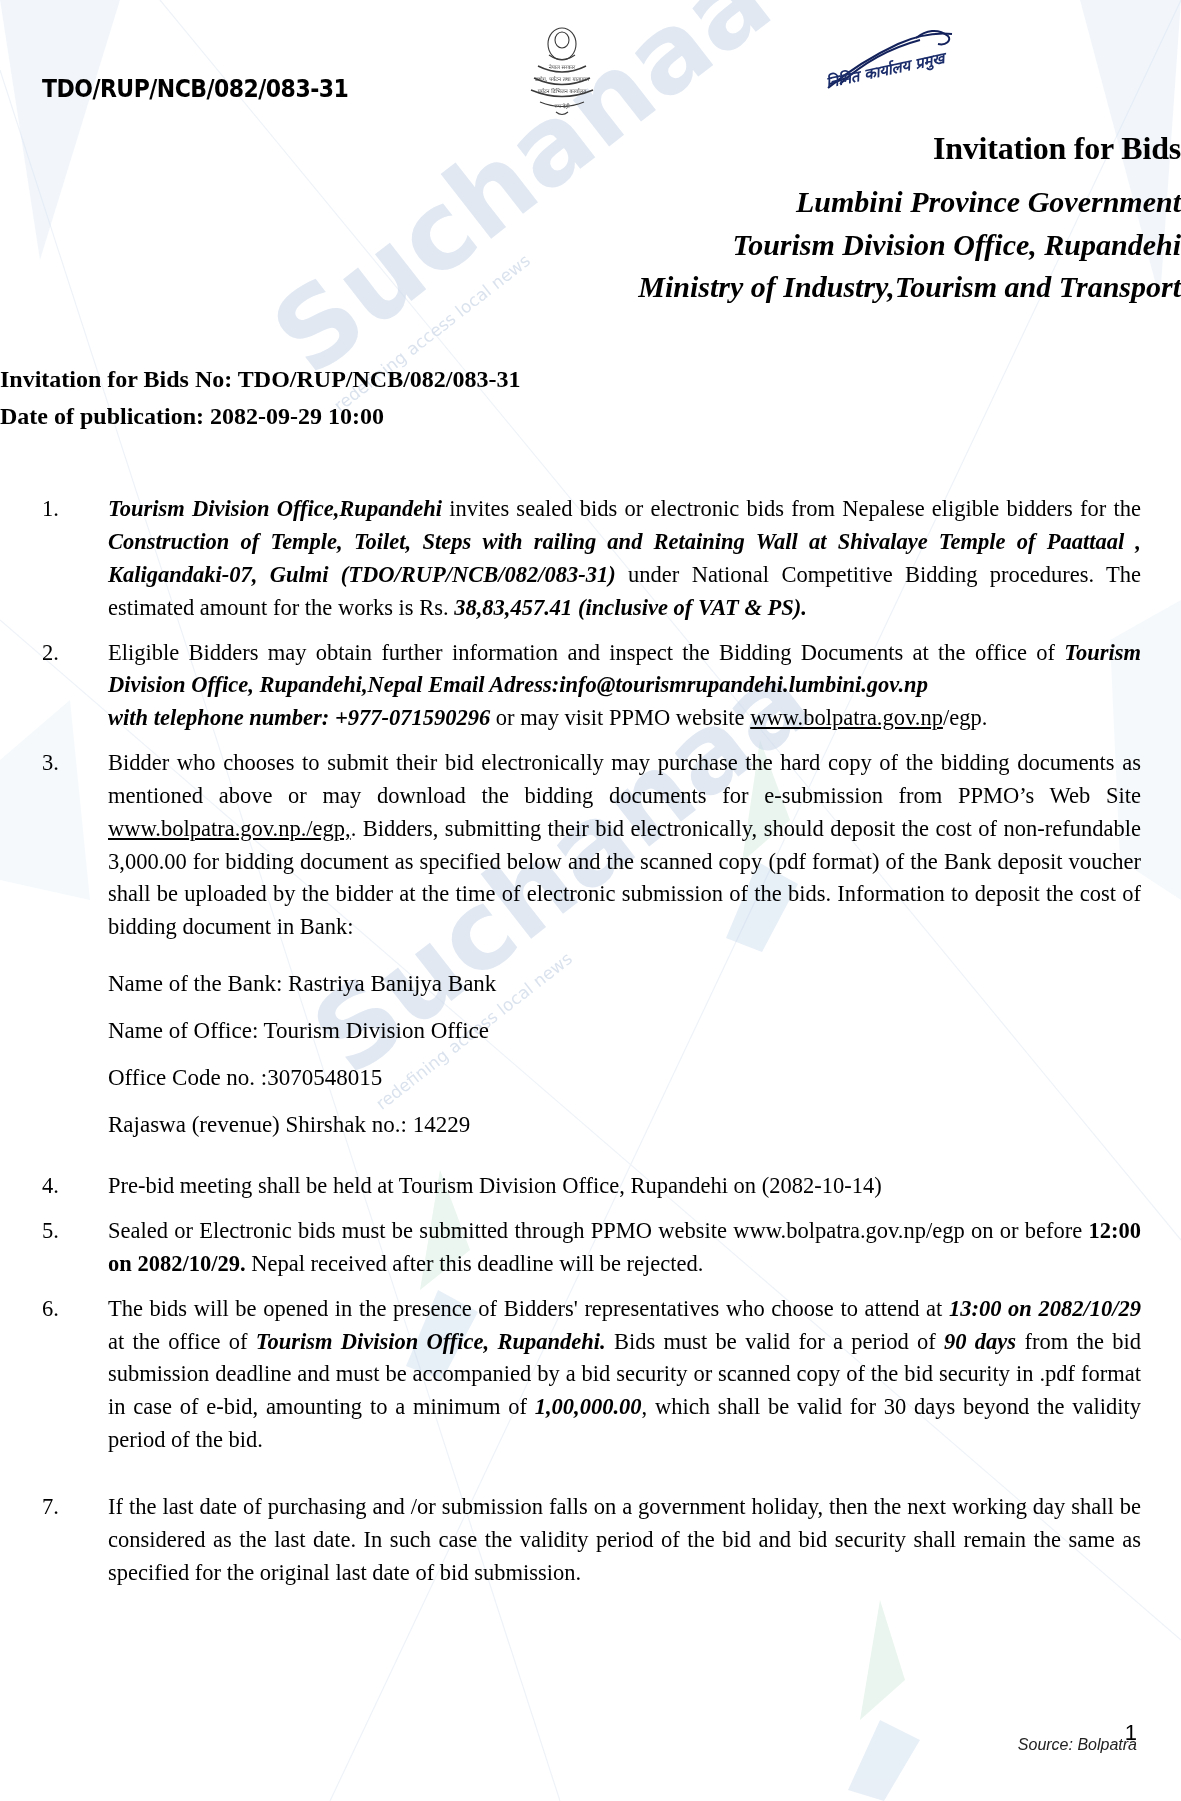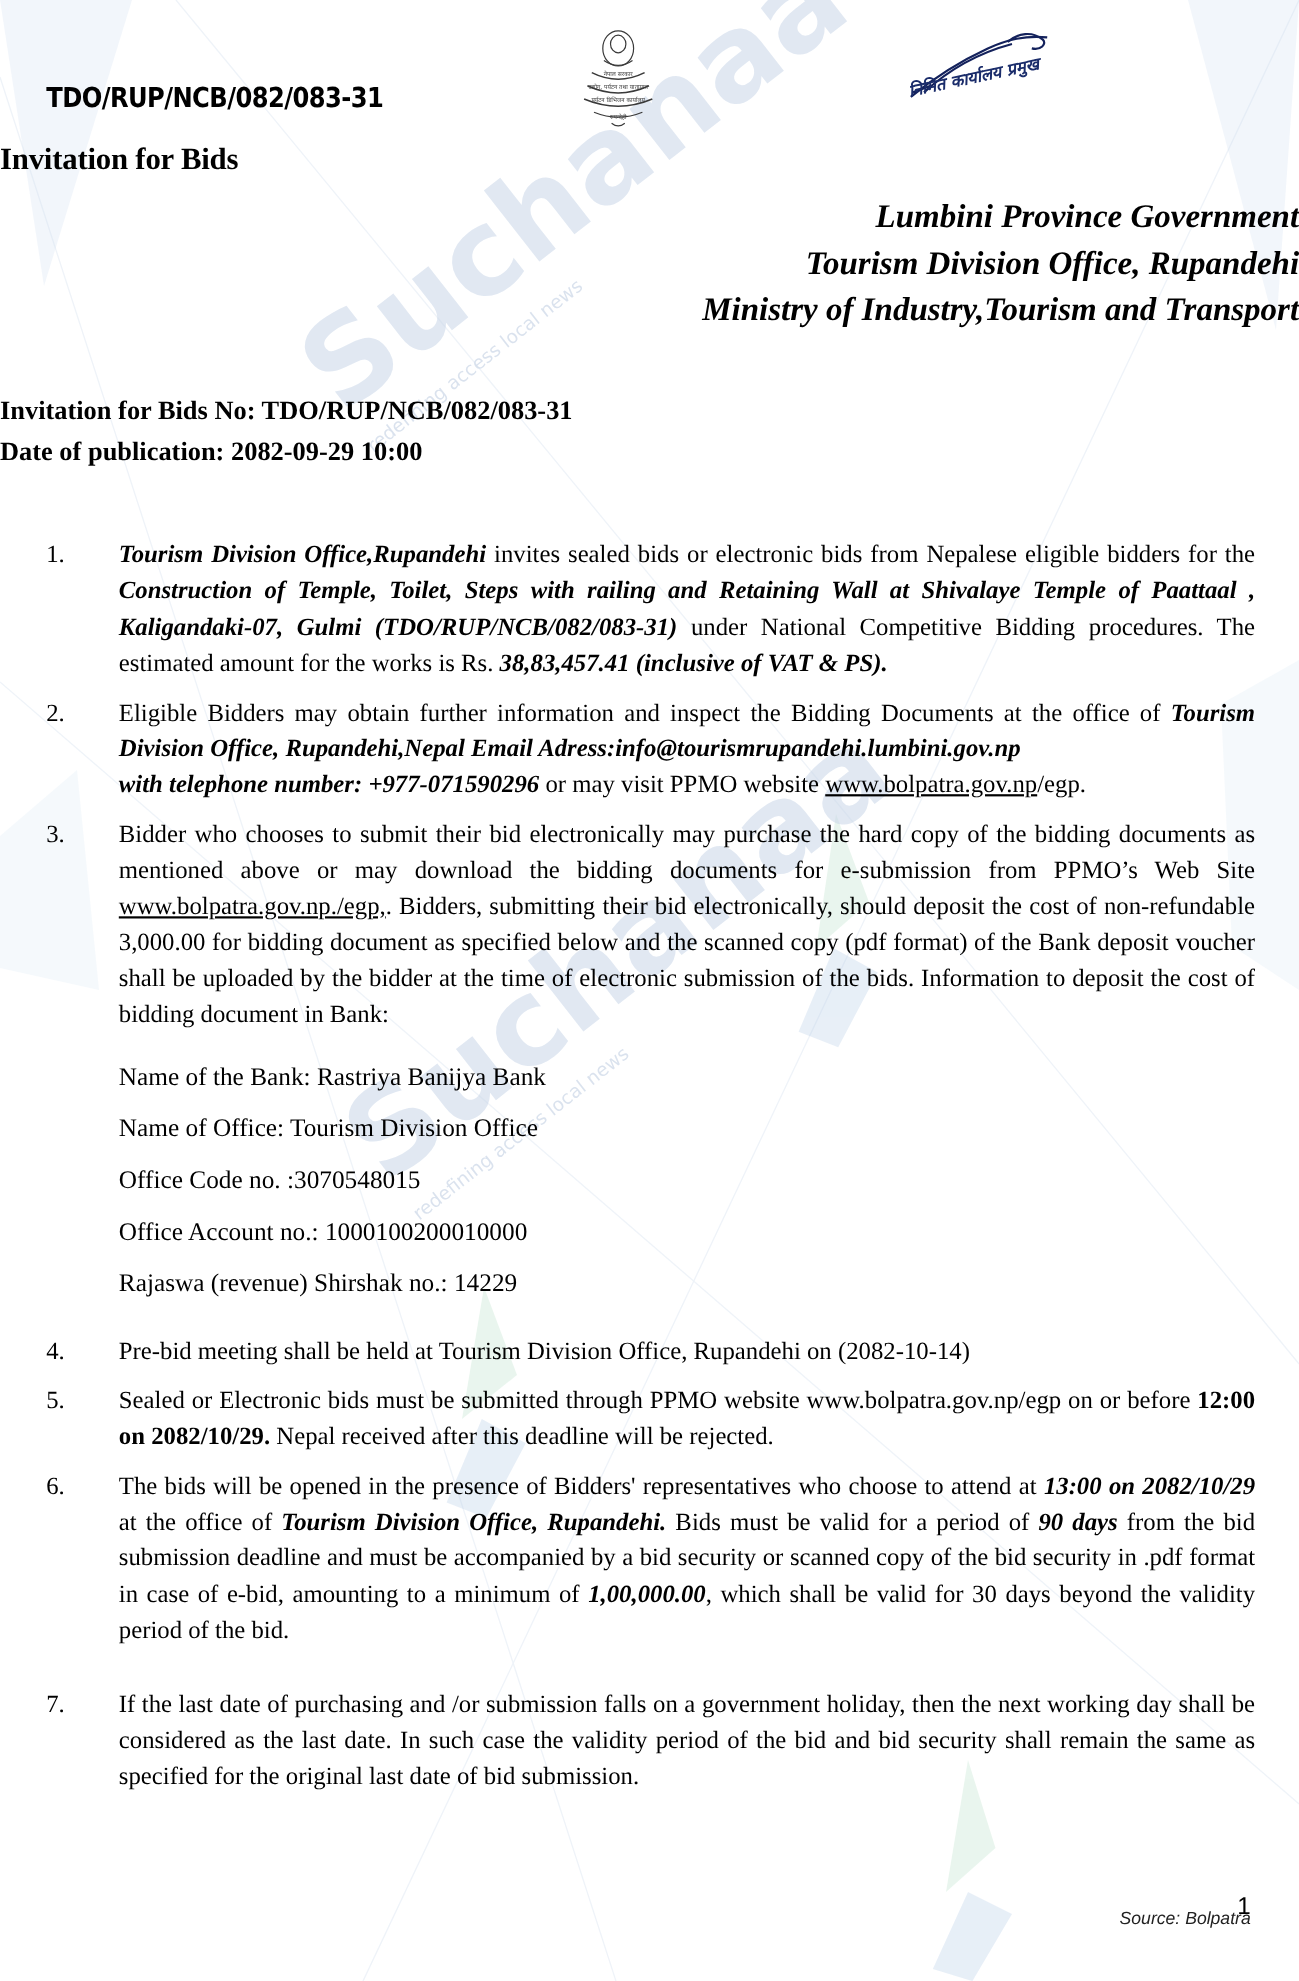--- a/index.html
+++ b/index.html
@@ -105,22 +105,22 @@
     font-weight: bold;
     color: #1b2d6b;
     transform: rotate(-12deg);
     transform-origin: left center;
     white-space: nowrap;
   }
 
   
   h1.doc-title {
     margin: 10px 0 0 0;
-    text-align: left;
-    font-size: 28px;
+    text-align: right;
+    font-size: 32px;
     font-weight: bold;
     letter-spacing: -0.2px;
   }
   .org-block {
     margin-top: 14px;
     text-align: right;
     font-style: italic;
     font-weight: bold;
     font-size: 30px;
     line-height: 1.42;
@@ -284,21 +284,20 @@
         <span class="bi">with telephone number: +977-071590296</span><span> or may visit PPMO website </span><span class="u">www.bolpatra.gov.np</span><span>/egp.</span>
       </li>
 
       <li>
         <span class="num">3.</span>
         <span>Bidder who chooses to submit their bid electronically may purchase the hard copy of the bidding documents as mentioned above or may download the bidding documents for e-submission from PPMO’s Web Site </span><span class="u">www.bolpatra.gov.np./egp,</span><span>. Bidders, submitting their bid electronically, should deposit the cost of non-refundable 3,000.00 for bidding document as specified below and the scanned copy (pdf format) of the Bank deposit voucher shall be uploaded by the bidder at the time of electronic submission of the bids. Information to deposit the cost of bidding document in Bank:</span>
         <div class="bank-lines">
           <div class="bl">Name of the Bank: Rastriya Banijya Bank</div>
           <div class="bl">Name of Office: Tourism Division Office</div>
           <div class="bl">Office Code no. :3070548015</div>
-          <div class="bl">Office Account no.: 1000100200010000</div>
           <div class="bl">Rajaswa (revenue) Shirshak no.: 14229</div>
         </div>
       </li>
 
       <li class="gap-lg">
         <span class="num">4.</span>
         <span>Pre-bid meeting shall be held at Tourism Division Office, Rupandehi on (2082-10-14)</span>
       </li>
 
       <li>

